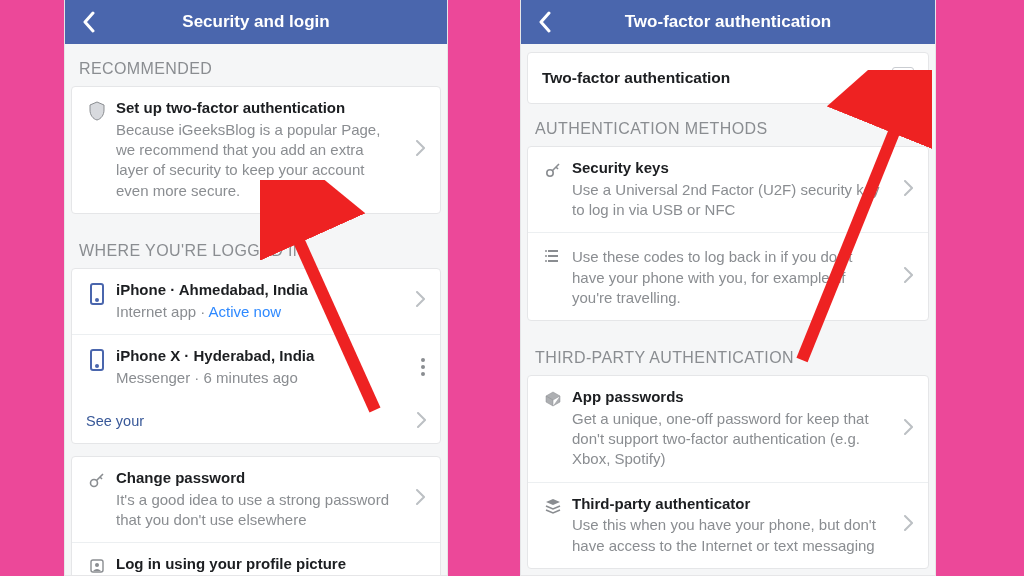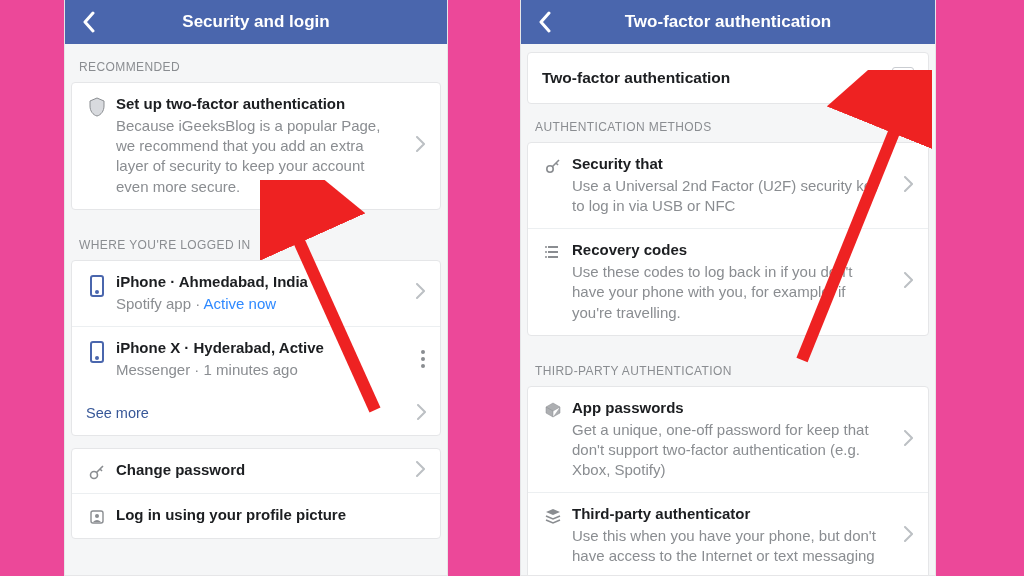--- a/index.html
+++ b/index.html
@@ -58,21 +58,21 @@
     cursor: pointer;
   }
   .back svg { width: 14px; height: 22px; }
   .content {
     flex: 1;
     overflow: hidden;
     padding: 0;
   }
   .section-header {
     padding: 16px 14px 8px 14px;
-    font-size: 12px;
+    font-size: 16px;
     letter-spacing: 0.4px;
     color: #8a8d91;
     text-transform: uppercase;
   }
   .card {
     background: #fff;
     margin: 0 6px 12px 6px;
     border-radius: 4px;
     border: 1px solid #e5e6e8;
   }
@@ -221,65 +221,66 @@
 
         <div class="section-header">WHERE YOU'RE LOGGED IN</div>
         <div class="card">
           <div class="row">
             <div class="ico">
                 <div class="device-icon"></div>
               </div>
             <div class="text">
               <div class="title">iPhone · Ahmedabad, India</div>
               <div class="sub">
-                <span>Spotify app</span> · <span class="active-now">Active now</span>
+                <span>Internet app</span> · <span class="active-now">Active now</span>
               </div>
             </div>
             <div class="chev">
               <svg viewBox="0 0 9 16">
                   <path d="M1 1 L8 8 L1 15" stroke="#bcc0c4" stroke-width="2" fill="none" stroke-linecap="round"></path>
                 </svg>
             </div>
           </div>
           <div class="row">
             <div class="ico">
                 <div class="device-icon"></div>
               </div>
             <div class="text">
-              <div class="title">iPhone X · Hyderabad, Active</div>
+              <div class="title">iPhone X · Hyderabad, India</div>
               <div class="sub">
-                <span>Messenger</span> · <span>1 minutes ago</span>
+                <span>Messenger</span> · <span>6 minutes ago</span>
               </div>
             </div>
             <div class="kebab">
               <span></span>
                 <span></span>
                 <span></span>
             </div>
           </div>
           <div class="see-more">
-            <span>See more</span>
+            <span>See your</span>
             <div class="chev">
               <svg viewBox="0 0 9 16">
                   <path d="M1 1 L8 8 L1 15" stroke="#bcc0c4" stroke-width="2" fill="none" stroke-linecap="round"></path>
                 </svg>
             </div>
           </div>
         </div>
 
         <div class="card">
           <div class="row">
             <div class="ico">
               <svg width="18" height="18" viewBox="0 0 18 18">
                   <circle cx="6" cy="12" r="3.5" fill="none" stroke="#8a8d91" stroke-width="1.6"></circle>
                   <path d="M8.5 9.5 L15 3 M12 6 L14 8" stroke="#8a8d91" stroke-width="1.6" fill="none"></path>
                 </svg>
             </div>
             <div class="text">
               <div class="title">Change password</div>
+              <div class="sub">It's a good idea to use a strong password that you don't use elsewhere</div>
             </div>
             <div class="chev">
               <svg viewBox="0 0 9 16">
                   <path d="M1 1 L8 8 L1 15" stroke="#bcc0c4" stroke-width="2" fill="none" stroke-linecap="round"></path>
                 </svg>
             </div>
           </div>
           <div class="row">
             <div class="ico">
               <svg width="18" height="18" viewBox="0 0 18 18">
@@ -331,40 +332,39 @@
         <div class="section-header">AUTHENTICATION METHODS</div>
         <div class="card">
           <div class="row">
             <div class="ico">
               <svg width="18" height="18" viewBox="0 0 18 18">
                   <circle cx="6" cy="12" r="3.2" fill="none" stroke="#8a8d91" stroke-width="1.6"></circle>
                   <path d="M8.3 9.7 L15 3 M12 6 L14 8" stroke="#8a8d91" stroke-width="1.6" fill="none"></path>
                 </svg>
             </div>
             <div class="text">
-              <div class="title">Security that</div>
+              <div class="title">Security keys</div>
               <div class="sub">Use a Universal 2nd Factor (U2F) security key to log in via USB or NFC</div>
             </div>
             <div class="chev">
               <svg viewBox="0 0 9 16">
                   <path d="M1 1 L8 8 L1 15" stroke="#bcc0c4" stroke-width="2" fill="none" stroke-linecap="round"></path>
                 </svg>
             </div>
           </div>
           <div class="row">
             <div class="ico">
               <svg width="18" height="18" viewBox="0 0 18 18">
                   <path d="M4 4 H14 M4 9 H14 M4 14 H14" stroke="#8a8d91" stroke-width="1.8"></path>
                   <circle cx="2" cy="4" r="1" fill="#8a8d91"></circle>
                   <circle cx="2" cy="9" r="1" fill="#8a8d91"></circle>
                   <circle cx="2" cy="14" r="1" fill="#8a8d91"></circle>
                 </svg>
             </div>
             <div class="text">
-              <div class="title">Recovery codes</div>
               <div class="sub">Use these codes to log back in if you don't have your phone with you, for example, if you're travelling.</div>
             </div>
             <div class="chev">
               <svg viewBox="0 0 9 16">
                   <path d="M1 1 L8 8 L1 15" stroke="#bcc0c4" stroke-width="2" fill="none" stroke-linecap="round"></path>
                 </svg>
             </div>
           </div>
         </div>
 

